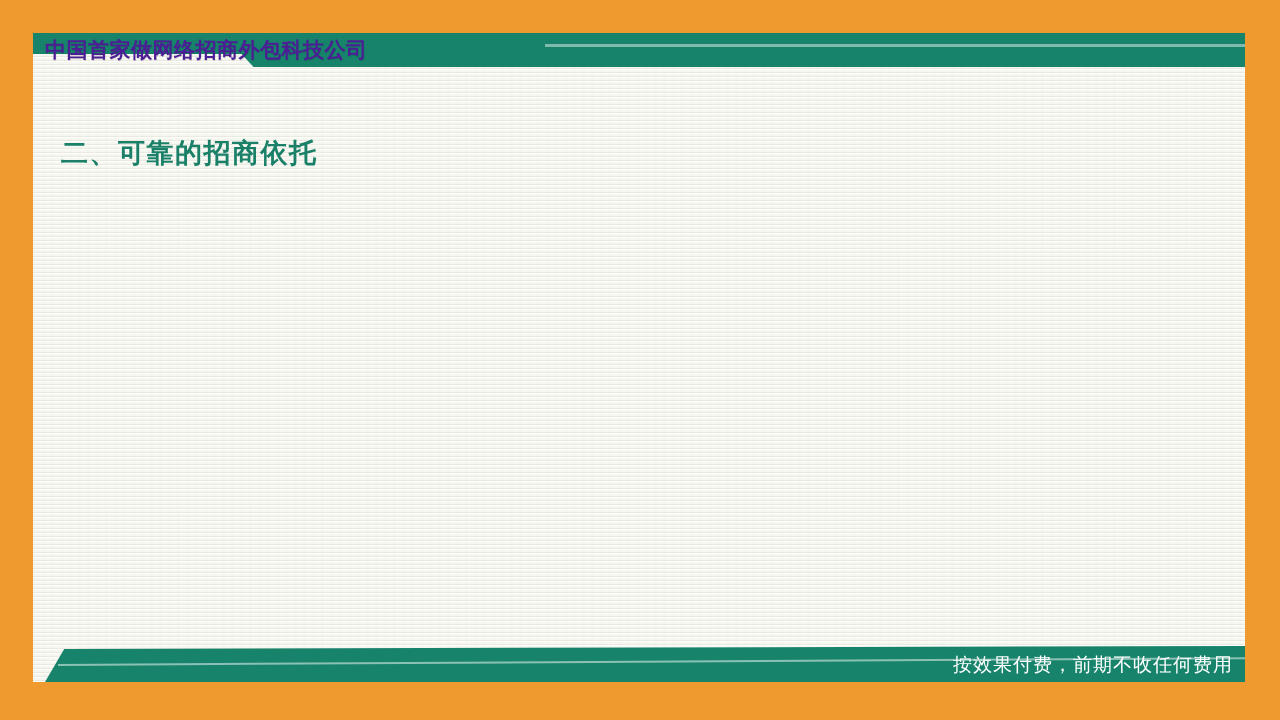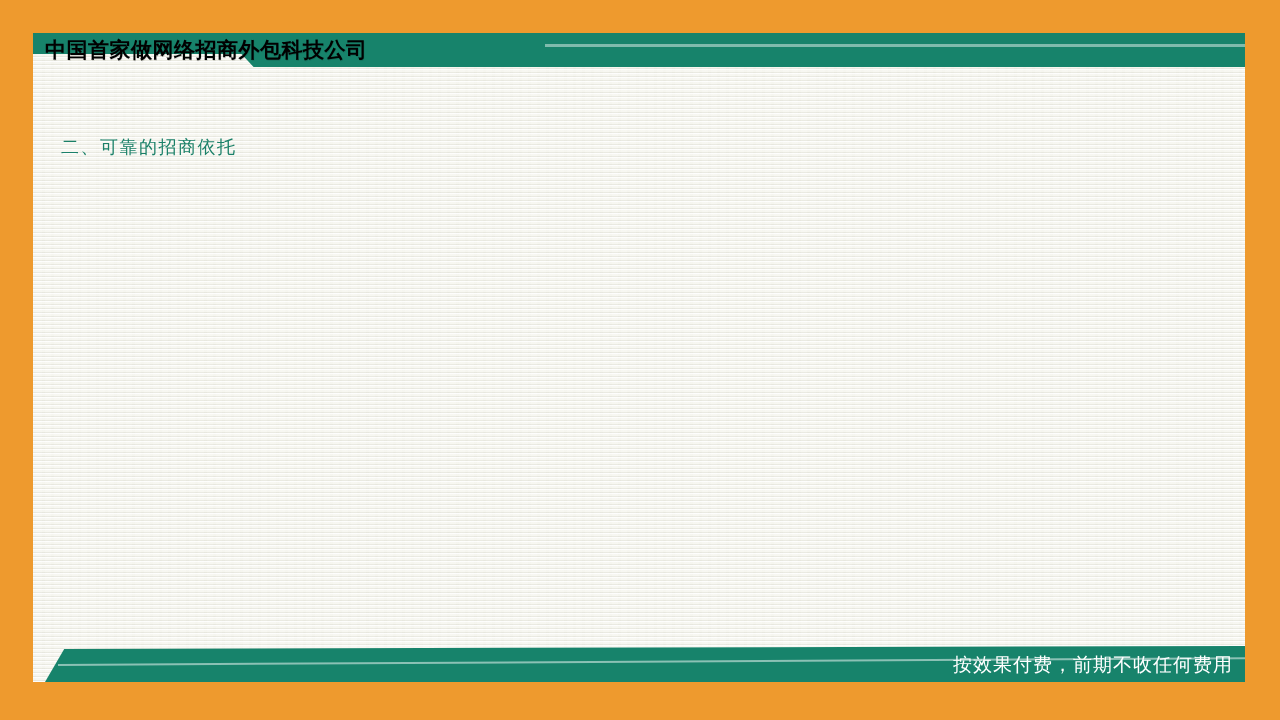--- a/index.html
+++ b/index.html
@@ -61,40 +61,40 @@
     background:rgba(255,255,255,0.45);
     z-index:4;
   }
   #header-title {
     position:absolute;
     left:45px; top:33px;
     height:34px;
     line-height:33px;
     font-size:21px;
     font-weight:bold;
-    color:#000000;
+    color:#4c1d95;
     letter-spacing:0.5px;
     white-space:nowrap;
     z-index:5;
     text-shadow:0.5px 0.5px 0 rgba(0,0,0,0.12);
   }
 
   
   #main {
     position:absolute;
     left:33px; top:67px;
     width:1212px; height:565px;
     z-index:2;
   }
 
   #section-title {
     position:absolute;
     left:28px; top:68px;
-    font-size:18px;
-    font-weight:normal;
+    font-size:27px;
+    font-weight:bold;
     color:#1a8068;
     letter-spacing:1.5px;
     white-space:nowrap;
   }
 
   #body-paragraph {
     position:absolute;
     left:14px; top:152px;
     width:1160px;
     font-family:"DejaVu Serif", "Liberation Serif", serif;

